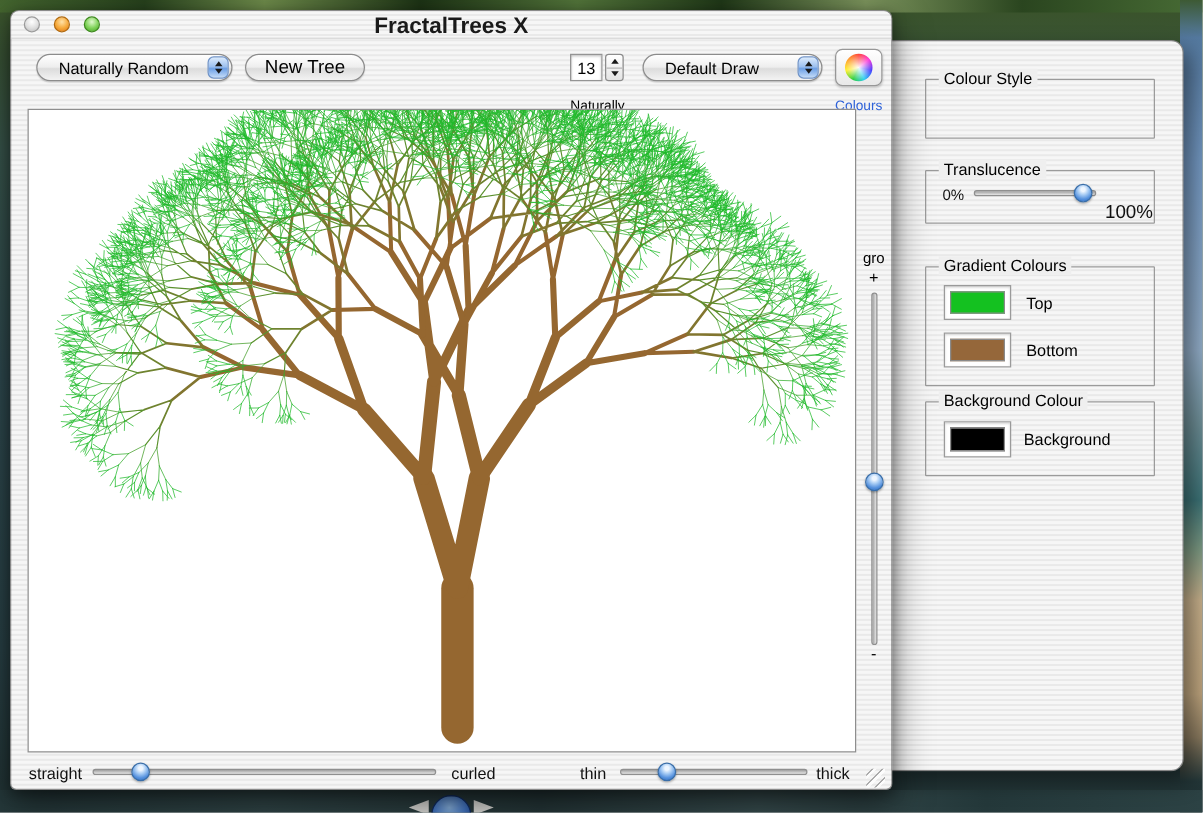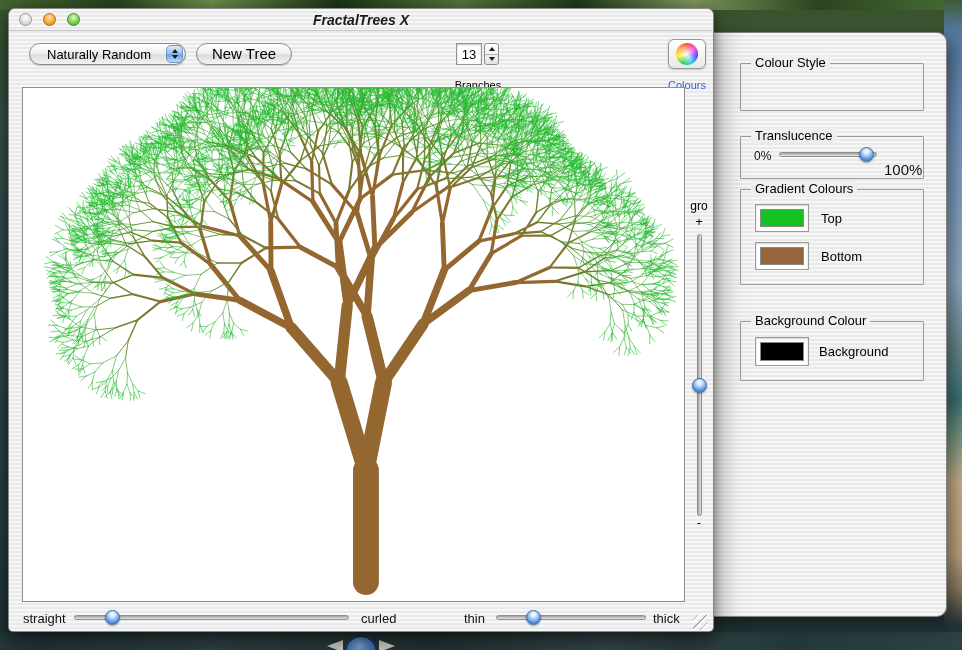--- a/index.html
+++ b/index.html
@@ -32,21 +32,21 @@
     background:linear-gradient(180deg,#9e9e9e,#d0d0d0 70%,#e6e6e6); }
   .slider-lbl { position:absolute; font-size:13px; color:#111; }
 
   
   #window { position:absolute; left:8px; top:8px; width:706px; height:624px; z-index:2;
     border:1px solid rgba(50,50,50,.55); border-radius:7px 7px 5px 5px;
     box-shadow:0 14px 30px rgba(0,0,0,.5), 0 3px 10px rgba(0,0,0,.35); }
   .titlebar { position:absolute; left:0; top:0; right:0; height:22px; border-radius:6px 6px 0 0;
     border-bottom:1px solid #c6c6c6; }
   .title { position:absolute; left:0; right:0; top:0; height:22px; line-height:22px; text-align:center;
-    font-size:14px; font-weight:600; color:#1a1a1a;font-style:italic; }
+    font-size:18px; font-weight:600; color:#1a1a1a; }
   .light { position:absolute; top:4px; width:13px; height:13px; border-radius:50%; }
   .light.close { left:10px; background:radial-gradient(circle at 50% 32%, #ffffff, #dedede 55%, #b9b9b9); border:1px solid #9a9a9a; }
   .light.min   { left:34px; background:radial-gradient(circle at 50% 32%, #ffe2a8, #f6a838 55%, #d7741c); border:1px solid #b06a10; }
   .light.zoom  { left:58px; background:radial-gradient(circle at 50% 32%, #e0f9cd, #7ed257 55%, #48a028); border:1px solid #3e8a1e; }
 
   
   .popup { position:absolute; height:22px; border:1px solid #8c8c8c; border-radius:11px;
     background:linear-gradient(180deg,#ffffff,#eeeeee 48%,#dcdcdc 55%,#f3f3f3);
     box-shadow:0 1px 1px rgba(0,0,0,.18); display:flex; align-items:center; }
   .popup .txt { flex:1; padding-left:17px; font-size:13px; white-space:nowrap; overflow:hidden; }
@@ -117,21 +117,21 @@
   </div>
 
   <div class="gb" style="top:103px; height:43px;">
     <span class="gb-label">Translucence</span>
     <span class="slider-lbl" style="left:13px; top:12px; font-size:12px;">0%</span>
     <div class="htrack" style="left:38px; top:15px; width:98px;"></div>
     <div class="aqua-thumb" style="left:118px; top:10px;"></div>
     <span class="slider-lbl" style="left:143px; top:24px; font-size:15px;">100%</span>
   </div>
 
-  <div class="gb" style="top:156px; height:96px;">
+  <div class="gb" style="top:180px; height:96px;">
     <span class="gb-label">Gradient Colours</span>
     <div class="well" style="left:14px; top:14px; height:28px;">
       <div class="chip" style="background-color: rgb(20, 193, 32);"></div>
     </div>
     <span class="well-lbl" style="left:80px; top:21px;">Top</span>
     <div class="well" style="left:14px; top:52px; height:28px;">
       <div class="chip" style="background-color: rgb(149, 103, 58);"></div>
     </div>
     <span class="well-lbl" style="left:80px; top:59px;">Bottom</span>
   </div>
@@ -166,22 +166,29 @@
 
   <input class="tf" style="left: 447px; top: 34px;" readonly="" value="13">
   <div class="stepper" style="left:475px; top:34px;">
     <span class="half">
         <i class="tri-up"></i>
       </span>
     <span class="half">
         <i class="tri-dn"></i>
       </span>
   </div>
-  <div class="tool-caption" style="left:434px; top:70px; width:70px;">Branches</div>
-
+  <div class="tool-caption" style="left:434px; top:70px; width:70px;">Naturally</div>
+
+  <div class="popup" style="left:505px; top:34px; width:144px;">
+    <span class="txt">Default Draw</span>
+    <span class="cap">
+        <i class="tri-up"></i>
+        <i class="tri-dn"></i>
+      </span>
+  </div>
 
   <div class="colours-btn" style="left:659px; top:30px;">
     <span class="wheel"></span>
   </div>
   <div class="tool-caption" style="left:647px; top:70px; width:62px; color:#2e62d9;">Colours</div>
 
   <div class="canvas">
     <svg id="tree-svg" viewBox="0 0 663 515">
         <path d="M344.0 496.0L344.0 384.0" fill="none" stroke="rgb(149,103,48)" stroke-width="26" stroke-linecap="round"></path>
         <path d="M344.0 384.0L317.1 295.6M344.0 384.0L361.6 295.8" fill="none" stroke="rgb(149,103,48)" stroke-width="17.16" stroke-linecap="round"></path>

